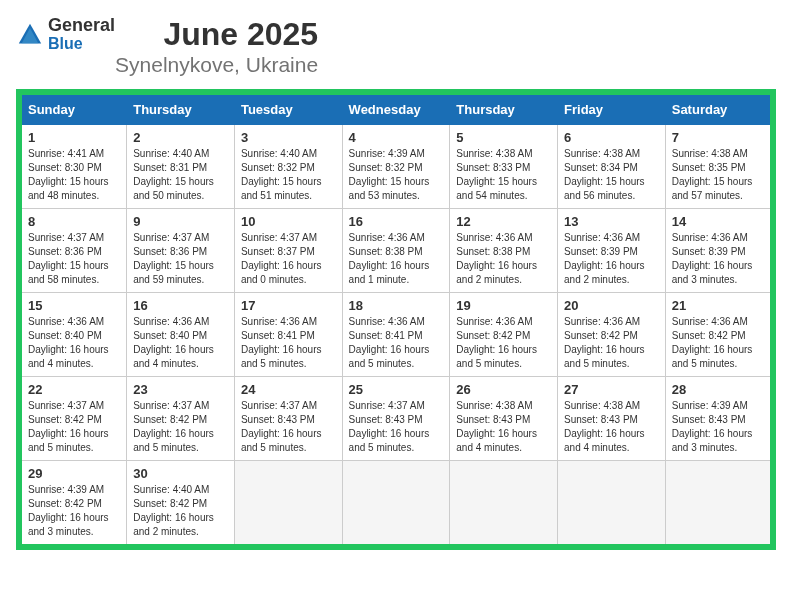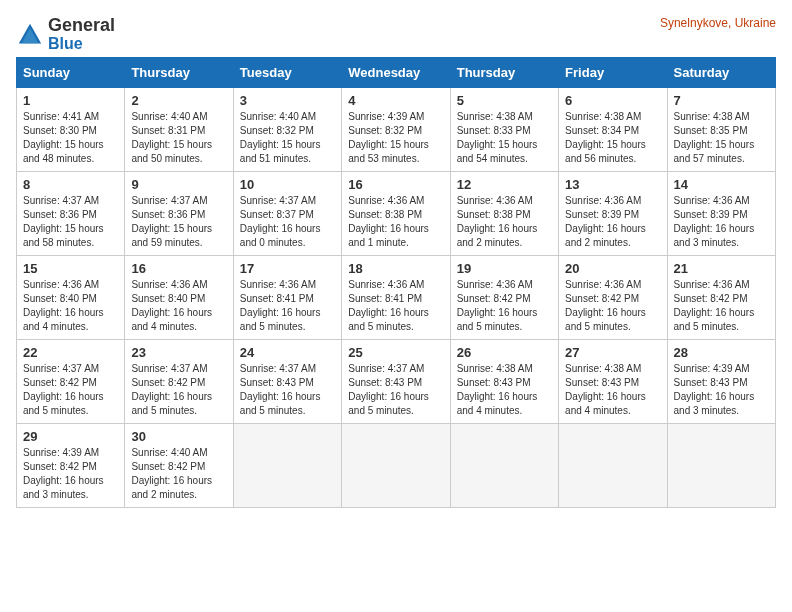--- a/index.html
+++ b/index.html
@@ -5,23 +5,23 @@
     * { box-sizing: border-box; margin: 0; padding: 0; }
     body {
       font-family: Arial, sans-serif;
       background: #fff;
       width: 792px;
       min-height: 612px;
       padding: 16px;
     }
     .header {
       display: flex;
-      justify-content: space-between;
+      justify-content: flex-start;
       align-items: flex-start;
-      margin-bottom: 4px;
+      margin-bottom: 12px;
     }
     .logo {
       display: flex;
       align-items: center;
       gap: 4px;
     }
     .logo-text-general {
       font-size: 18px;
       font-weight: bold;
       color: #333;
@@ -39,28 +39,28 @@
     }
     .title-section {
       text-align: right;
     }
     .title-section h1 {
       font-size: 32px;
       font-weight: bold;
       color: #333;
     }
     .title-section h2 {
-      font-size: 12px;
+      font-size: 21px;
       font-weight: normal;
-      color: #c2410c;
+      color: #737373;
     }
     .calendar {
       width: 100%;
       border-collapse: collapse;
-      border: 1px solid #22c55e;
+      border: 6px solid #22c55e;
     }
     .calendar thead tr th {
       background-color: #1a6eb5;
       color: #fff;
       font-size: 13px;
       font-weight: bold;
       padding: 7px 6px;
       text-align: left;
       border: 1px solid #1a6eb5;
     }
@@ -97,20 +97,21 @@
     <svg class="logo-icon" viewBox="0 0 40 40" xmlns="http://www.w3.org/2000/svg">
       <polygon points="20,4 36,32 4,32" fill="#1a6eb5"></polygon>
       <polygon points="20,10 32,32 8,32" fill="#4a9fd4" opacity="0.5"></polygon>
     </svg>
     <div>
       <span class="logo-text-general">General</span><br>
       <span class="logo-text-blue">Blue</span>
     </div>
   </div>
   <div class="title-section">
+    <h1>June 2025</h1>
     <h2>Synelnykove, Ukraine</h2>
   </div>
 </div>
 
 <table class="calendar">
   <thead>
     <tr>
     <th>Sunday</th>
         <th>Thursday</th>
         <th>Tuesday</th>

